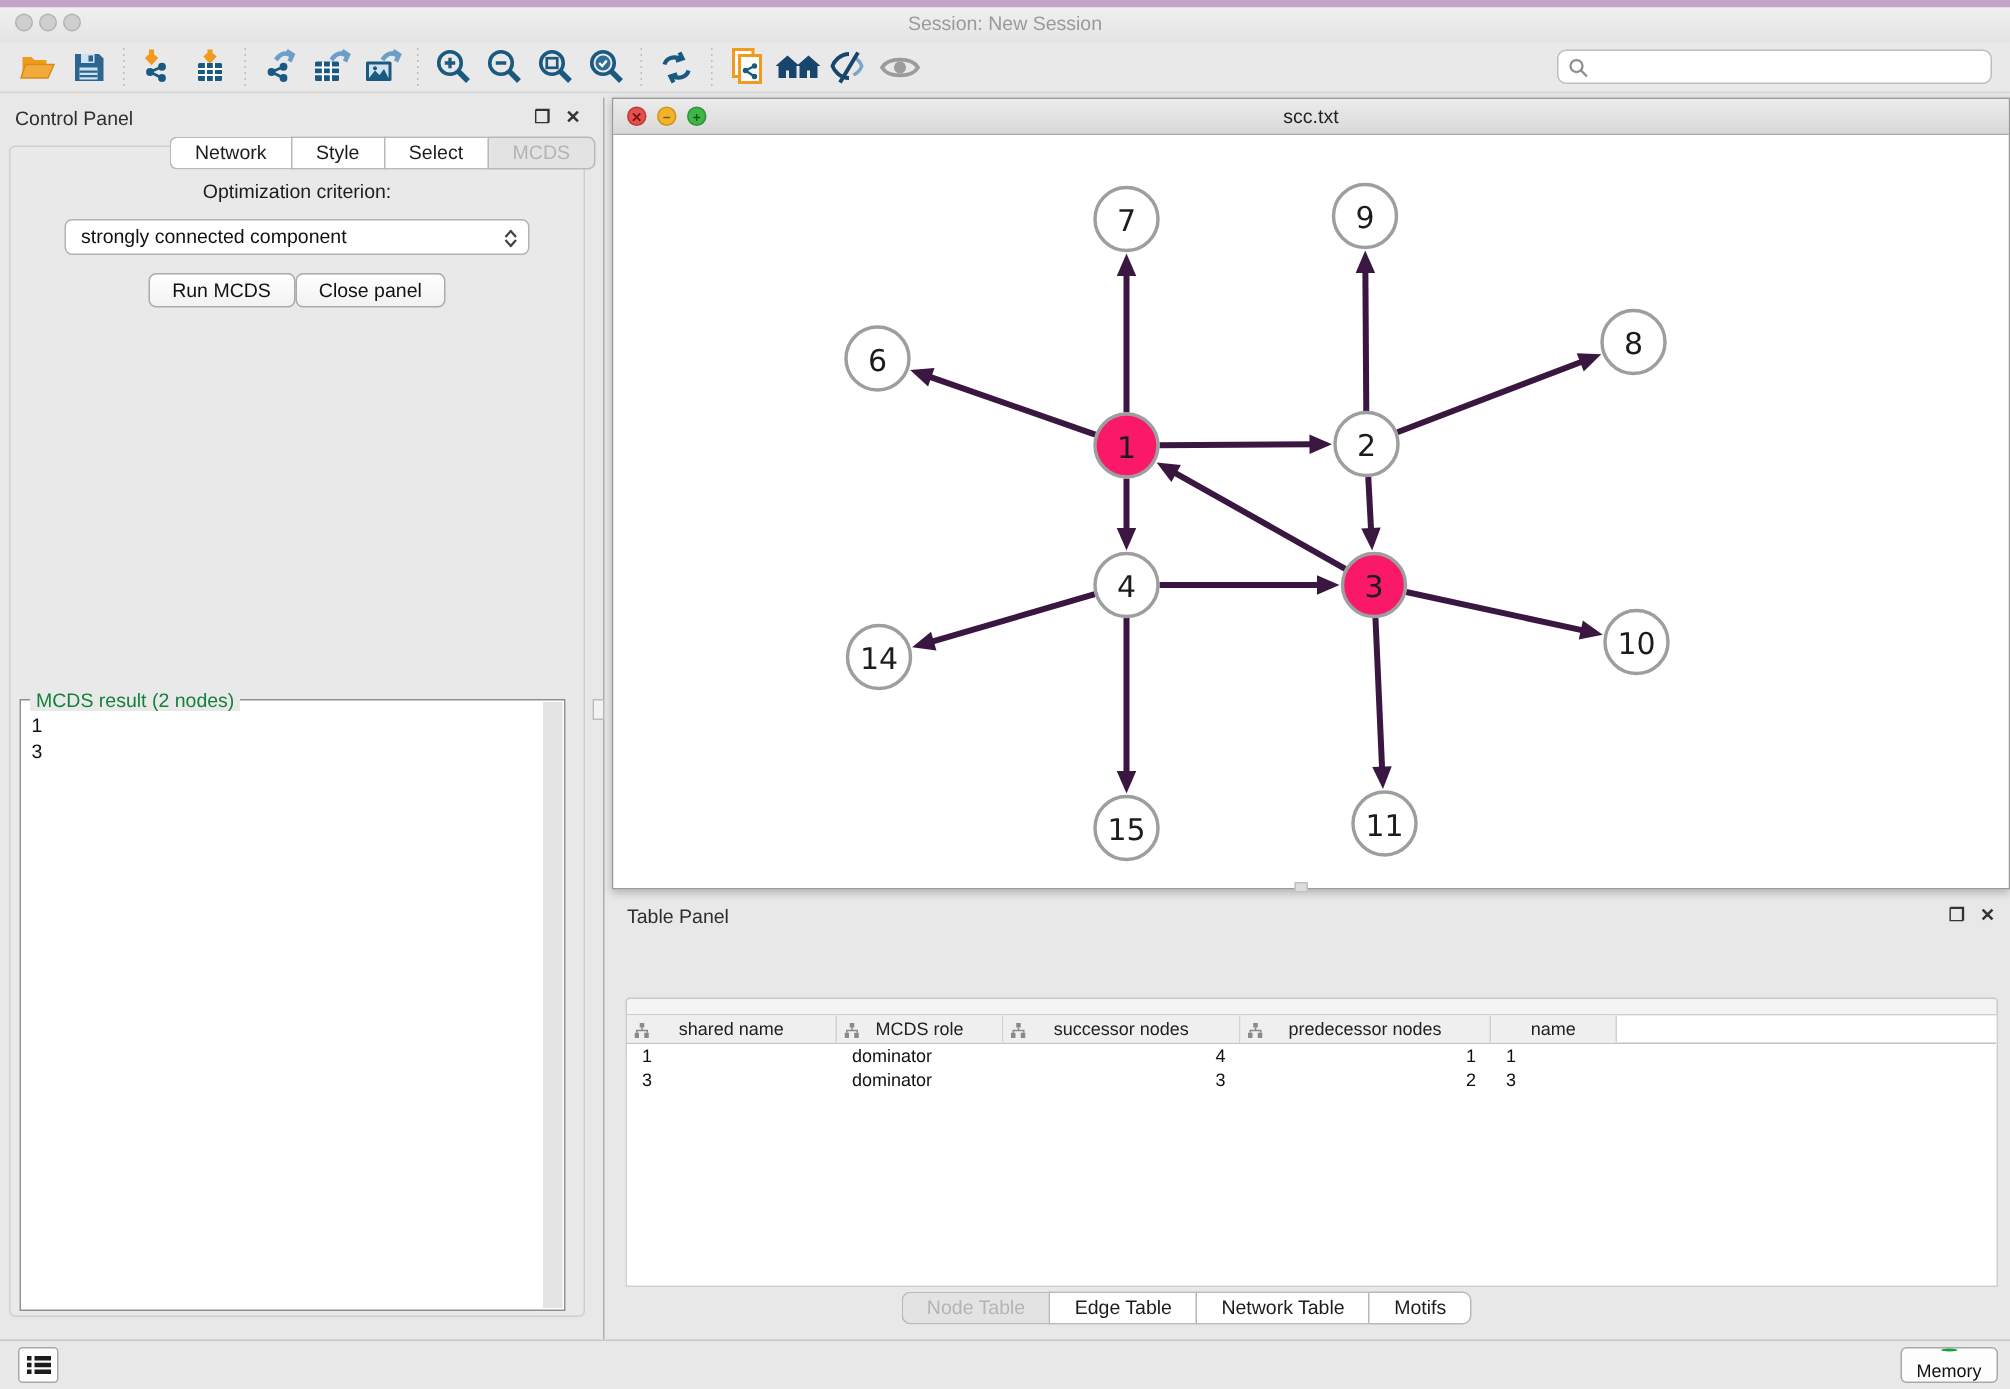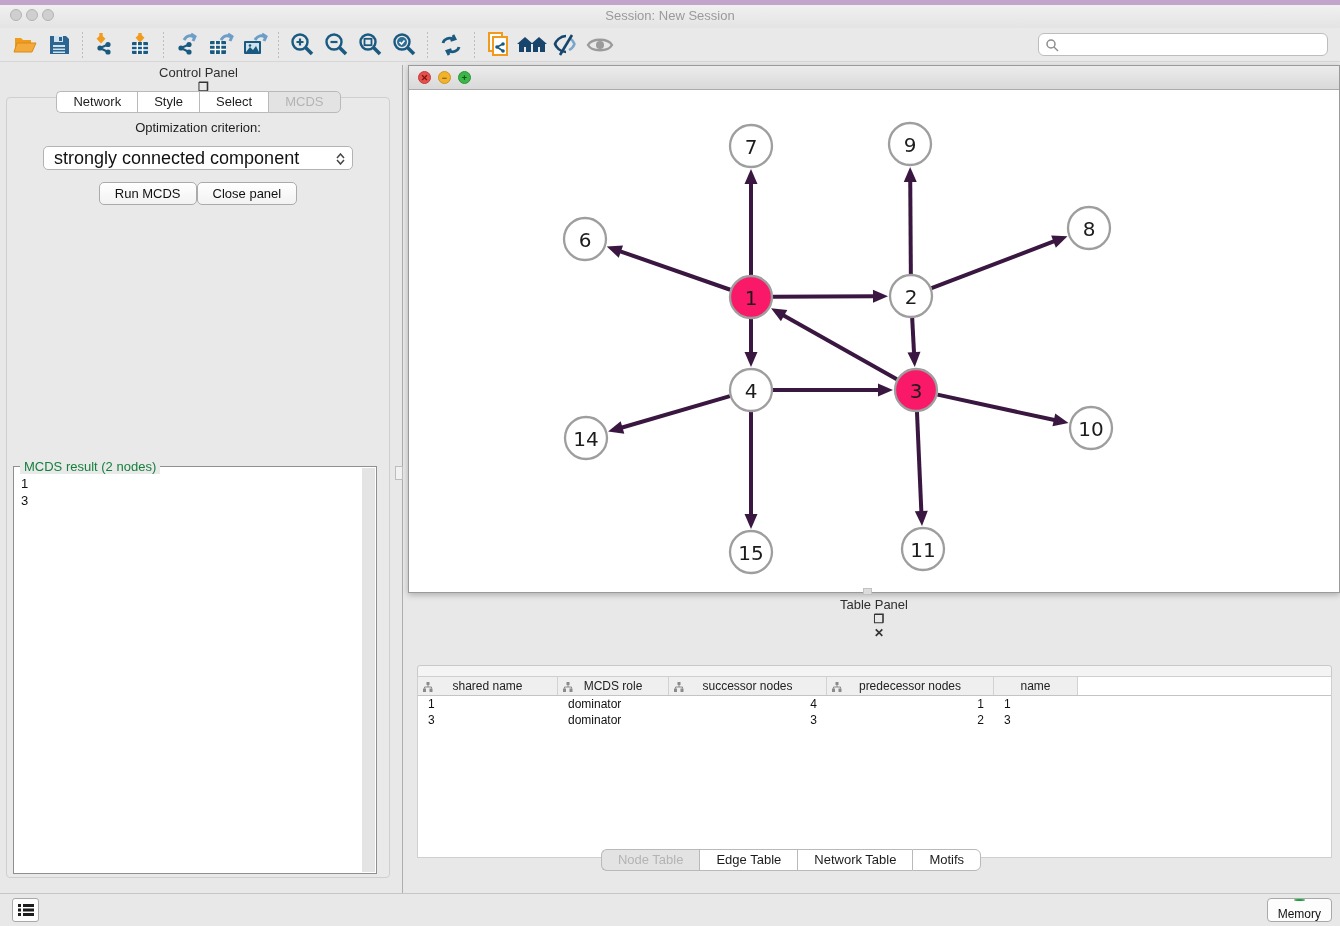--- a/index.html
+++ b/index.html
@@ -23,34 +23,34 @@
   .tb-btn { width:34px; height:30px; display:flex; align-items:center; justify-content:center; flex:0 0 auto; }
   .tb-sep { width:1px; height:26px; margin:0 6px; flex:0 0 auto;
             background-image:linear-gradient(#bdbdbd 40%, transparent 40%);
             background-size:1px 4px; }
   .search-wrap { margin-left:auto; margin-right:4px; width:290px; height:23px; background:#fff;
                  border:1px solid #bdbdbd; border-radius:6px; display:flex; align-items:center; padding:0 6px; }
   .search-wrap input { border:none; outline:none; flex:1; font-size:12px; font-family:"Liberation Sans",sans-serif; background:transparent; }
 
   
   .control-panel { position:absolute; left:0; top:65px; width:397px; height:815px; }
-  .panel-head { height:26px; display:flex; align-items:center; padding:0 10px; font-size:13px; color:#2e2e2e;flex-direction:column; }
+  .panel-head { height:26px; display:flex; align-items:center; padding:0 10px; font-size:13px; color:#2e2e2e; }
   .panel-head .spacer{flex:1}
   .head-ic { font-size:12px; color:#333; margin-left:10px; cursor:default; font-weight:bold; }
-  .cp-tabs { position:relative; display:flex; justify-content:center; height:22px; z-index:2; }
+  .cp-tabs { position:relative; display:flex; justify-content:flex-end; height:22px; z-index:2; }
   .tab-seg { height:22px; line-height:20px; padding:0 16px; font-size:13px; background:#fff;
              border:1px solid #b9b9b9; border-right:none; color:#1c1c1c; }
   .tab-seg:first-child { border-radius:5px 0 0 5px; }
   .tab-seg:last-child { border-right:1px solid #b9b9b9; border-radius:0 5px 5px 0; }
   .tab-seg.sel { background:#e3e3e3; color:#b4b4b4; }
   .cp-body { position:absolute; left:6px; right:7px; top:32px; bottom:2px;
              background:#e9e9e9; border:1px solid #cfcfcf; border-radius:4px; }
   .opt-label { margin-top:22px; text-align:center; font-size:13px; color:#1d1d1d; }
   .dropdown { position:relative; margin:11px auto 0 auto; width:310px; height:24px; background:#fff;
-              border:1px solid #b3b3b3; border-radius:5px; font-size:18px; line-height:22px;
+              border:1px solid #b3b3b3; border-radius:5px; font-size:13px; line-height:22px;
               padding:0 24px 0 10px; color:#111; }
   .dd-arrows { position:absolute; right:7px; top:2px; width:10px; height:20px; display:flex;
                flex-direction:column; align-items:center; justify-content:center; color:#555; }
   .dd-arrows svg{display:block}
   .btn-row { display:flex; justify-content:center; margin-top:12px; }
   .pbtn { height:23px; background:linear-gradient(#ffffff,#f2f2f2); border:1px solid #ababab;
           border-radius:5px; font-size:13px; padding:0 15px; color:#111;
           font-family:"Liberation Sans",sans-serif; }
   .result-box { position:absolute; left:6px; right:12px; top:368px; bottom:3px;
                 border:1px solid #8f8f8f; background:#fff; }
@@ -87,21 +87,21 @@
   .tp-ic { display:flex; align-items:center; justify-content:center; width:24px; height:24px; }
   .fx { font-family:"Liberation Serif", serif; font-style:italic; font-size:18px; color:#aaa; }
   .tbl { position:absolute; left:9px; right:8px; top:79px; bottom:35px; background:#fff;
          border:1px solid #cfcfcf; overflow:hidden; }
   .tbl-head { display:flex; height:19px; background:#fff; border-bottom:1px solid #c4c4c4; }
   .th { background:#efefef; border-right:1px solid #d2d2d2; font-size:12px; color:#222;
         display:flex; align-items:center; justify-content:center; gap:5px; position:relative; }
   .th .hic { position:absolute; left:5px; top:4px; }
   .tbl-row { display:flex; height:16px; font-size:12px; color:#111; align-items:center; }
   .td { padding:0 10px; white-space:nowrap; overflow:hidden; }
-  .tp-tabs { position:absolute; left:0; right:0; bottom:20px; height:24px; display:flex;
+  .tp-tabs { position:absolute; left:0; right:0; bottom:8px; height:24px; display:flex;
              justify-content:center; transform:translateX(-83px); }
   .tp-tabs .tab-seg { border-radius:0; }
   .tp-tabs .tab-seg:first-child { border-radius:6px 0 0 6px; }
   .tp-tabs .tab-seg:last-child { border-radius:0 6px 6px 0; border-right:1px solid #b9b9b9; }
 
   
   .statusbar { position:absolute; left:0; top:893px; width:1340px; height:33px; background:#e8e8e8;
                border-top:1px solid #c6c6c6; }
   .status-left-btn { position:absolute; left:12px; top:4px; width:27px; height:24px; background:#fdfdfd;
                      border:1px solid #a9a9a9; border-radius:3px; display:flex; align-items:center; justify-content:center; }
@@ -305,20 +305,21 @@
 </div>
 
 <div class="vdiv"></div>
 <div class="vdiv-handle"></div>
 
 <div class="net-window">
   <div class="net-titlebar">
     <div class="light l-close">✕</div>
     <div class="light l-min">−</div>
     <div class="light l-max">+</div>
+    <div class="net-title">scc.txt</div>
   </div>
   <div class="net-canvas">
     <svg id="net-svg" width="930" height="502" viewBox="0 0 930 502">
         <g>
           <line x1="342" y1="185" x2="342" y2="91" stroke="#3a1740" stroke-width="4"></line>
           <polygon points="342,79 348.5,94 335.5,94" fill="#3a1740"></polygon>
         </g>
         <g>
           <line x1="321.23121807335133" y1="199.7434376400866" x2="209.04124397421378" y2="160.54453102713492" stroke="#3a1740" stroke-width="4"></line>
           <polygon points="197.71281746876906,156.5864061035458 214.01733493418575,155.39783123424965 209.7293662669642,167.67029328181476" fill="#3a1740"></polygon>

